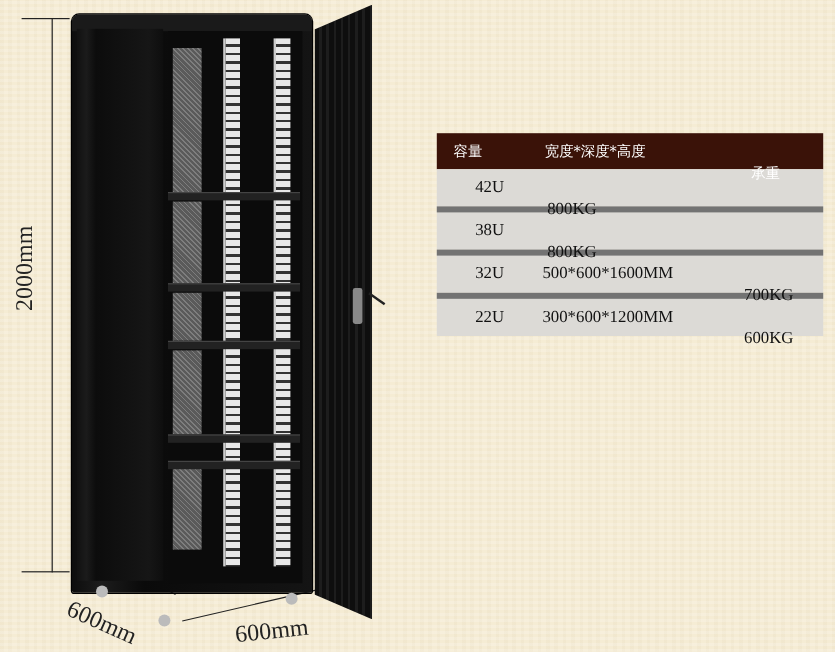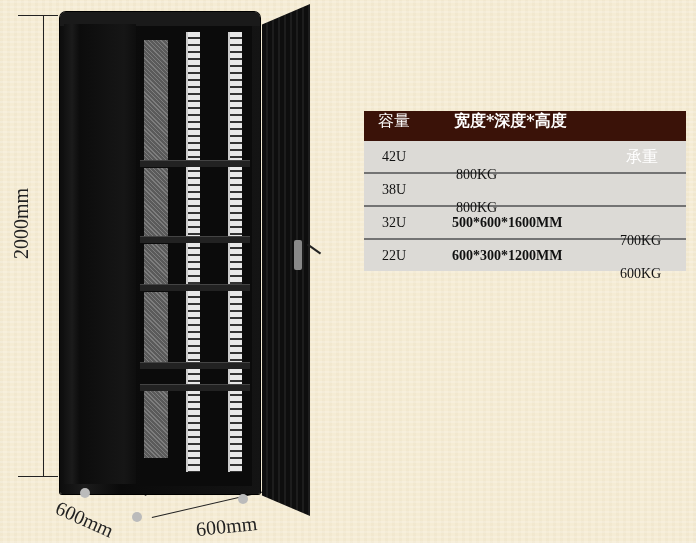--- a/index.html
+++ b/index.html
@@ -31,25 +31,25 @@
   .shelf { position:absolute; left:80px; width:110px; height:6px; background:#222; border-top:1px solid #444; }
   .door { position:absolute; left:262px; top:4px; width:48px; height:512px;
     background: repeating-linear-gradient(90deg,#0e0e0e 0 4px,#1d1d1d 4px 6px);
     clip-path: polygon(0 4%, 100% 0, 100% 100%, 0 96%); box-shadow:-2px 0 0 #000; }
   .door-handle { position:absolute; left:294px; top:240px; width:8px; height:30px; background:#888; border-radius:2px; }
   .key { position:absolute; left:306px; top:248px; width:16px; height:2px; background:#222; transform:rotate(35deg); }
   .foot { position:absolute; width:10px; height:10px; background:#bbb; border-radius:50%; }
 
   
   .spec-table { position:absolute; left:364px; top:111px; width:322px; }
-  .spec-head { height:30px; background:#3a1208; display:flex; align-items:flex-start; color:#fff; font-size:16px; font-family:"DejaVu Serif",serif; }
-  .spec-row { height:31px; background:#dcdad6; display:flex; align-items:center; font-size:14px; color:#111; margin-top:0; border-top:2px solid #737373; font-family:"Liberation Serif","DejaVu Serif",serif; }
+  .spec-head { height:30px; background:#3a1208; display:flex; align-items:center; color:#fff; font-size:12px; font-family:"DejaVu Serif",serif; }
+  .spec-row { height:31px; background:#dcdad6; display:flex; align-items:center; font-size:14px; color:#111; margin-top:0; border-top:5px solid #737373; font-family:"Liberation Serif","DejaVu Serif",serif; }
   .spec-row:first-of-type { border-top:none; }
-  .c1 { width:82px; padding-left:18px; box-sizing:border-box; }
-  .c2 { width:164px; padding-left:6px; box-sizing:border-box;font-weight:bold; }
+  .c1 { width:82px; padding-left:32px; box-sizing:border-box; }
+  .c2 { width:164px; padding-left:6px; box-sizing:border-box; }
   .c3 { width:76px; padding-left:10px; box-sizing:border-box;margin-top:36px; }
   .spec-head .c1 { padding-left:14px; }
   .spec-head .c2 { padding-left:8px; }
   .spec-head .c3 { padding-left:16px; }
 </style>
 </head>
 <body>
 
 <div class="hline" style="left:18px;top:15px;width:40px;height:1px;"></div>
 <div class="vline" style="left:43px;top:15px;width:1px;height:462px;"></div>
@@ -100,16 +100,16 @@
     <div class="c1">38U</div>
     <div class="c3">800KG</div>
   </div>
   <div class="spec-row">
     <div class="c1">32U</div>
     <div class="c2">500*600*1600MM</div>
     <div class="c3">700KG</div>
   </div>
   <div class="spec-row">
     <div class="c1">22U</div>
-    <div class="c2">600*300*1200MM</div>
+    <div class="c2">300*600*1200MM</div>
     <div class="c3">600KG</div>
   </div>
 </div>
 
 </body></html>

